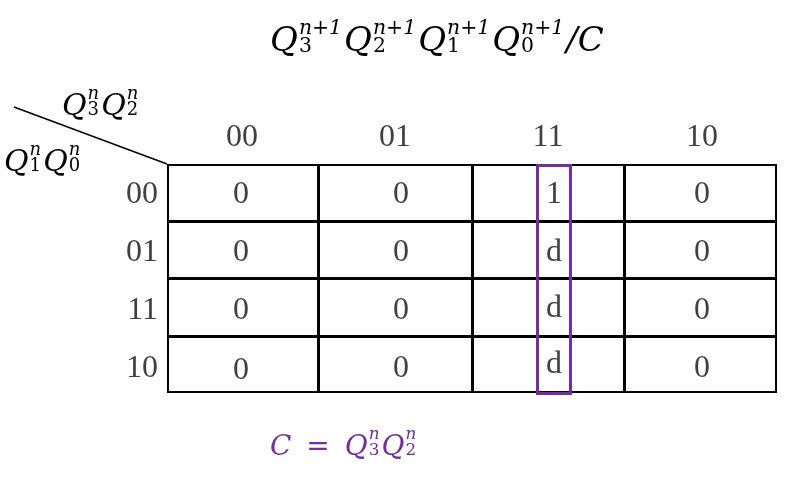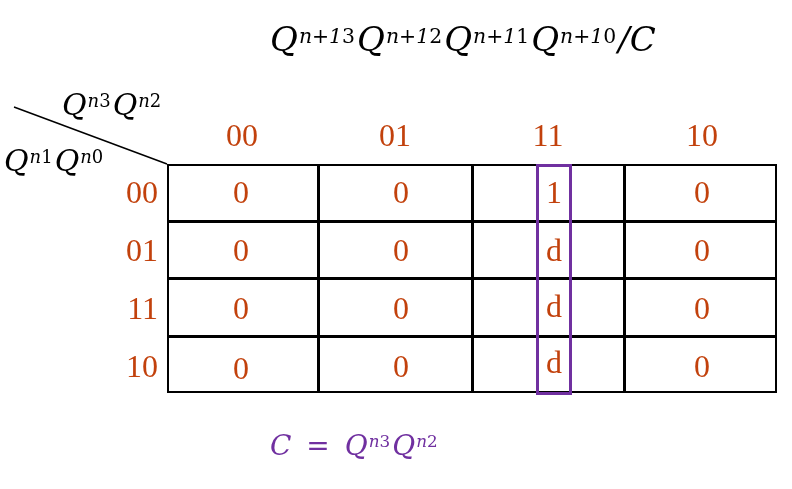--- a/index.html
+++ b/index.html
@@ -1,24 +1,24 @@
 <!DOCTYPE html>
 <html><head>
   <meta charset="utf-8">
   <style>
     html, body { margin: 0; padding: 0; background: #ffffff; }
     body { width: 792px; height: 489px; position: relative; overflow: hidden; }
-    .serif { font-family: "Liberation Serif", "DejaVu Serif", serif; color: #c2410c; }
+    .serif { font-family: "Liberation Serif", "DejaVu Serif", serif; color: #404040; }
     .math { font-family: "DejaVu Serif", "Liberation Serif", serif; font-style: italic; color: #000; }
     .abs { position: absolute; }
 
     .title { left: 270px; top: 22px; font-size: 34px; white-space: nowrap; line-height: 1; }
     .mathgrp { display: inline-block; position: relative; margin-right: 2px; }
     .mathgrp .base { font-style: italic; }
-    .mathgrp .ss { display: inline-flex; flex-direction: row; vertical-align: middle; line-height: 0.9; margin-left: 1px; position: relative; top: -6px; }
+    .mathgrp .ss { display: inline-flex; flex-direction: column; vertical-align: middle; line-height: 0.9; margin-left: 1px; position: relative; top: -6px; }
     .mathgrp .ss .sp { font-size: 0.6em; font-style: italic; }
     .mathgrp .ss .sb { font-size: 0.6em; font-style: normal; }
 
     .lab-col { left: 62px; top: 90px; font-size: 30px; white-space: nowrap; line-height: 1; }
     .lab-row { left: 4px; top: 146px; font-size: 30px; white-space: nowrap; line-height: 1; }
 
     .colhdr { top: 119px; font-size: 32px; width: 80px; text-align: center; line-height: 1; }
     .rowhdr { left: 108px; font-size: 32px; width: 50px; text-align: right; line-height: 1; }
 
     .grid { left: 167px; top: 164px; width: 610px; height: 229px; border: 2.5px solid #000; box-sizing: border-box; }

